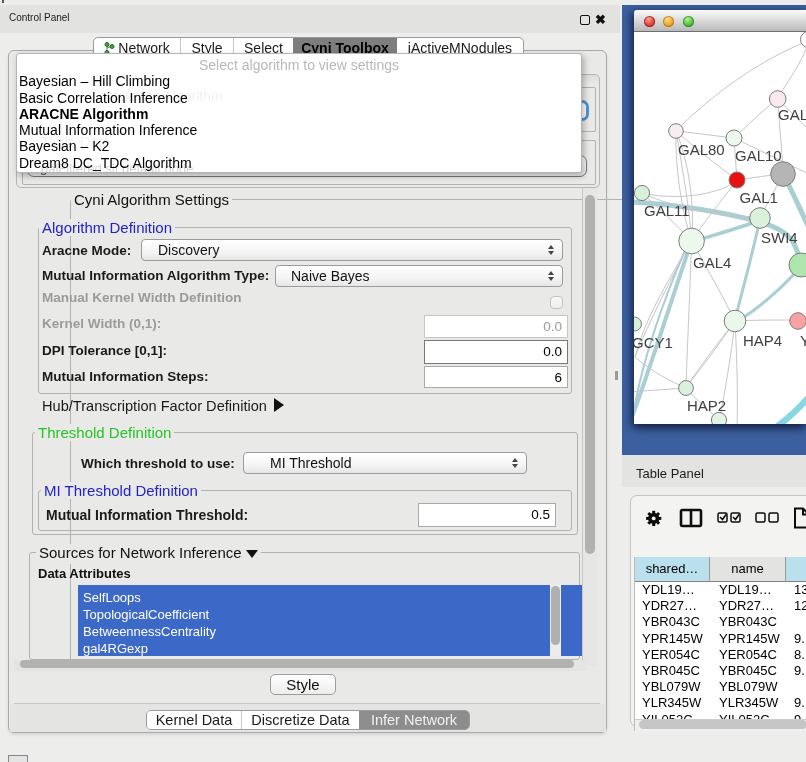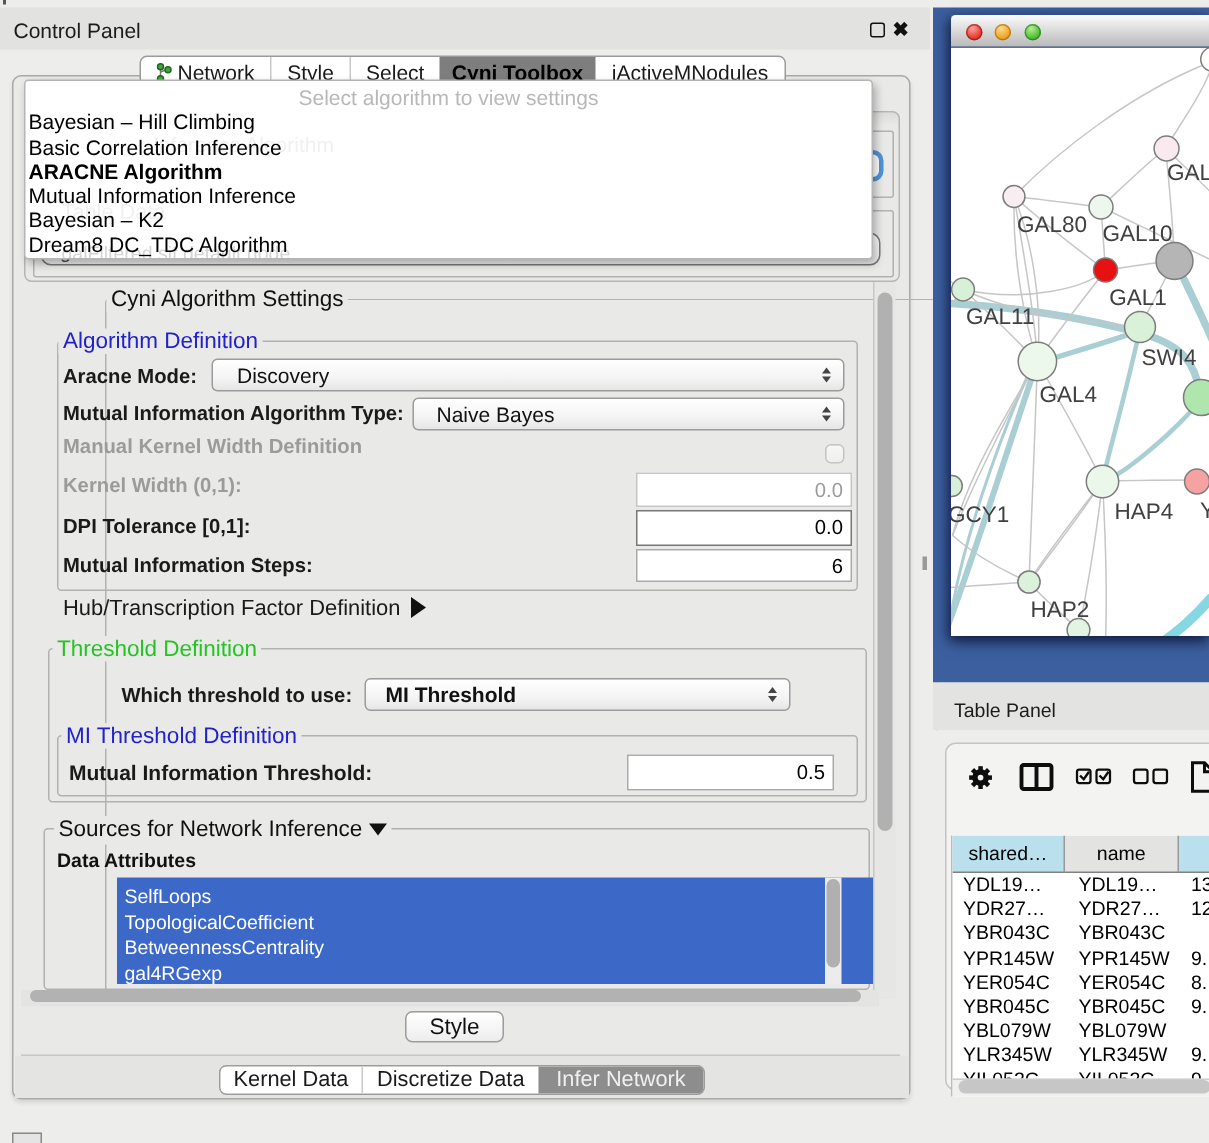--- a/index.html
+++ b/index.html
@@ -18,21 +18,21 @@
   .inp{position:absolute;background:#fff;border:1px solid #aaa;font-size:13.5px;color:#000;
        text-align:right;line-height:22px;padding-right:5px;box-sizing:border-box;}
 </style>
 </head>
 <body>
 
 <div class="abs" style="left:0;top:0;width:622px;height:762px;background:#ededec;"></div>
 <div class="abs" style="left:2px;top:0;width:2px;height:3px;background:#555;"></div>
 
 <div class="abs" style="left:0;top:5px;width:620px;height:28px;background:#e2e2e0;"></div>
-<div class="abs" style="left:9px;top:12px;font-size:14px;color:#1c1c1c;">Control Panel</div>
+<div class="abs" style="left:9px;top:12px;font-size:10px;color:#1c1c1c;">Control Panel</div>
 <div class="abs" style="left:580px;top:15px;width:8px;height:8px;border:1.6px solid #111;border-radius:2px;"></div>
 <div class="abs" style="left:595px;top:12px;font-size:13px;font-weight:bold;color:#111;">✖</div>
 
 <div class="abs" style="left:8px;top:50px;width:599px;height:683px;background:#e9e9e8;border:1px solid #a9a9a7;border-radius:6px;box-sizing:border-box;box-shadow:0 2px 3px rgba(0,0,0,0.10);"></div>
 
 <div id="tabstrip" class="abs" style="left:93px;top:37px;height:20px;background:#fff;border:1px solid #9b9b9b;border-radius:5px;display:flex;font-size:14px;color:#1a1a1a;">
   <div style="width:86px;display:flex;align-items:center;justify-content:center;border-right:1px solid #c9c9c9;">
     <svg width="11" height="13" viewBox="0 0 11 13" style="margin-right:3px;">
       <line x1="3" y1="3" x2="3" y2="10" stroke="#777" stroke-width="1"></line>
       <line x1="3" y1="6" x2="8" y2="4" stroke="#777" stroke-width="1"></line>
@@ -75,21 +75,21 @@
 <div class="lbl" style="left:42px;top:369px;">Mutual Information Steps:</div>
 <div class="inp" style="left:424px;top:366px;width:144px;height:22px;">6</div>
 
 <div class="abs" style="left:42px;top:398px;font-size:14.6px;color:#1a1a1a;">Hub/Transcription Factor Definition</div>
 <div class="abs" style="left:274px;top:398px;width:0;height:0;border:7px solid transparent;border-left:10px solid #111;"></div>
 
 <div class="fs" style="left:32px;top:432px;width:544px;height:101px;">
   <div class="lg" style="left:2px;color:#25c425;">Threshold Definition</div>
 </div>
 <div class="lbl" style="left:81px;top:456px;">Which threshold to use:</div>
-<div class="combo" style="left:243px;top:452px;width:284px;height:22px;line-height:20px;"><span style="margin-left:13px;font-weight:bold;">MI Threshold</span><span class="ar"></span></div>
+<div class="combo" style="left:243px;top:452px;width:284px;height:22px;line-height:20px;"><span style="margin-left:26px;">MI Threshold</span><span class="ar"></span></div>
 
 <div class="fs" style="left:38px;top:490px;width:532px;height:39px;">
   <div class="lg" style="left:2px;color:#2222cc;">MI Threshold Definition</div>
 </div>
 <div class="lbl" style="left:46px;top:507px;font-size:14px;">Mutual Information Threshold:</div>
 <div class="inp" style="left:418px;top:503px;width:138px;height:24px;line-height:22px;">0.5</div>
 
 <div class="fs" style="left:29px;top:552px;width:549px;height:106px;">
   <div class="lg" style="left:6px;color:#111;">Sources for Network Inference <span style="display:inline-block;width:0;height:0;border:6px solid transparent;border-top:8px solid #111;vertical-align:-6px;"></span></div>
 </div>

